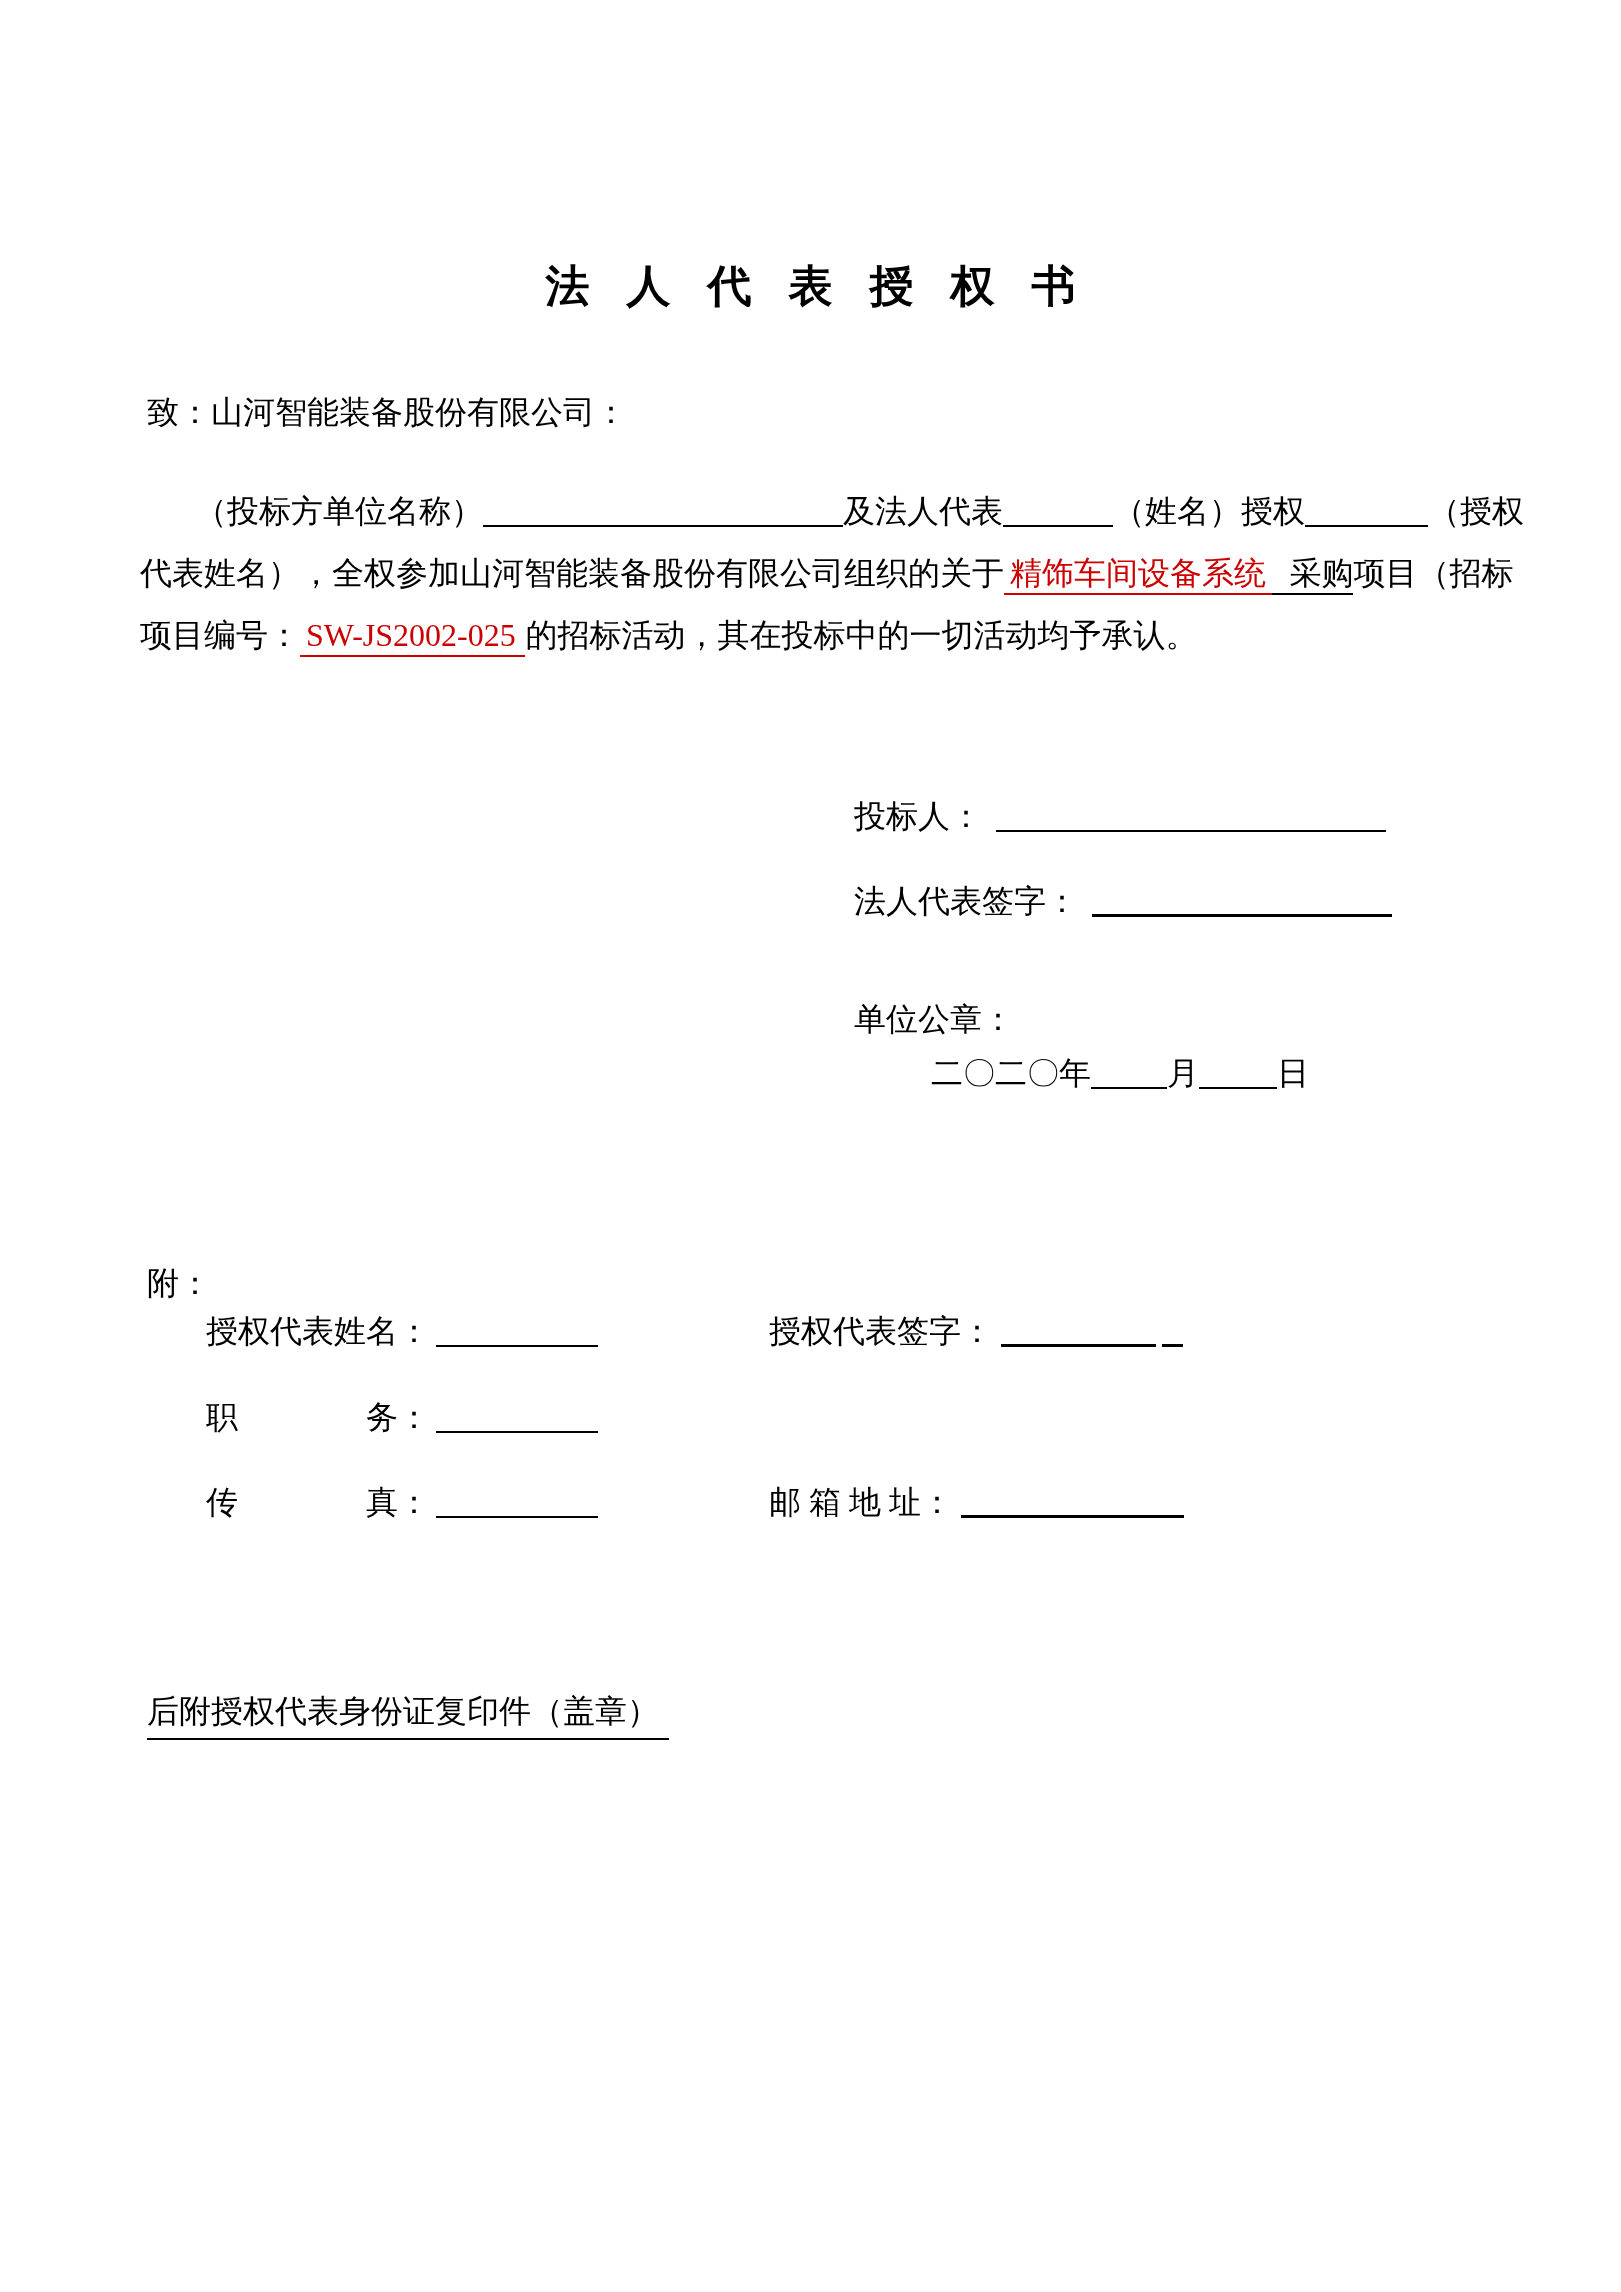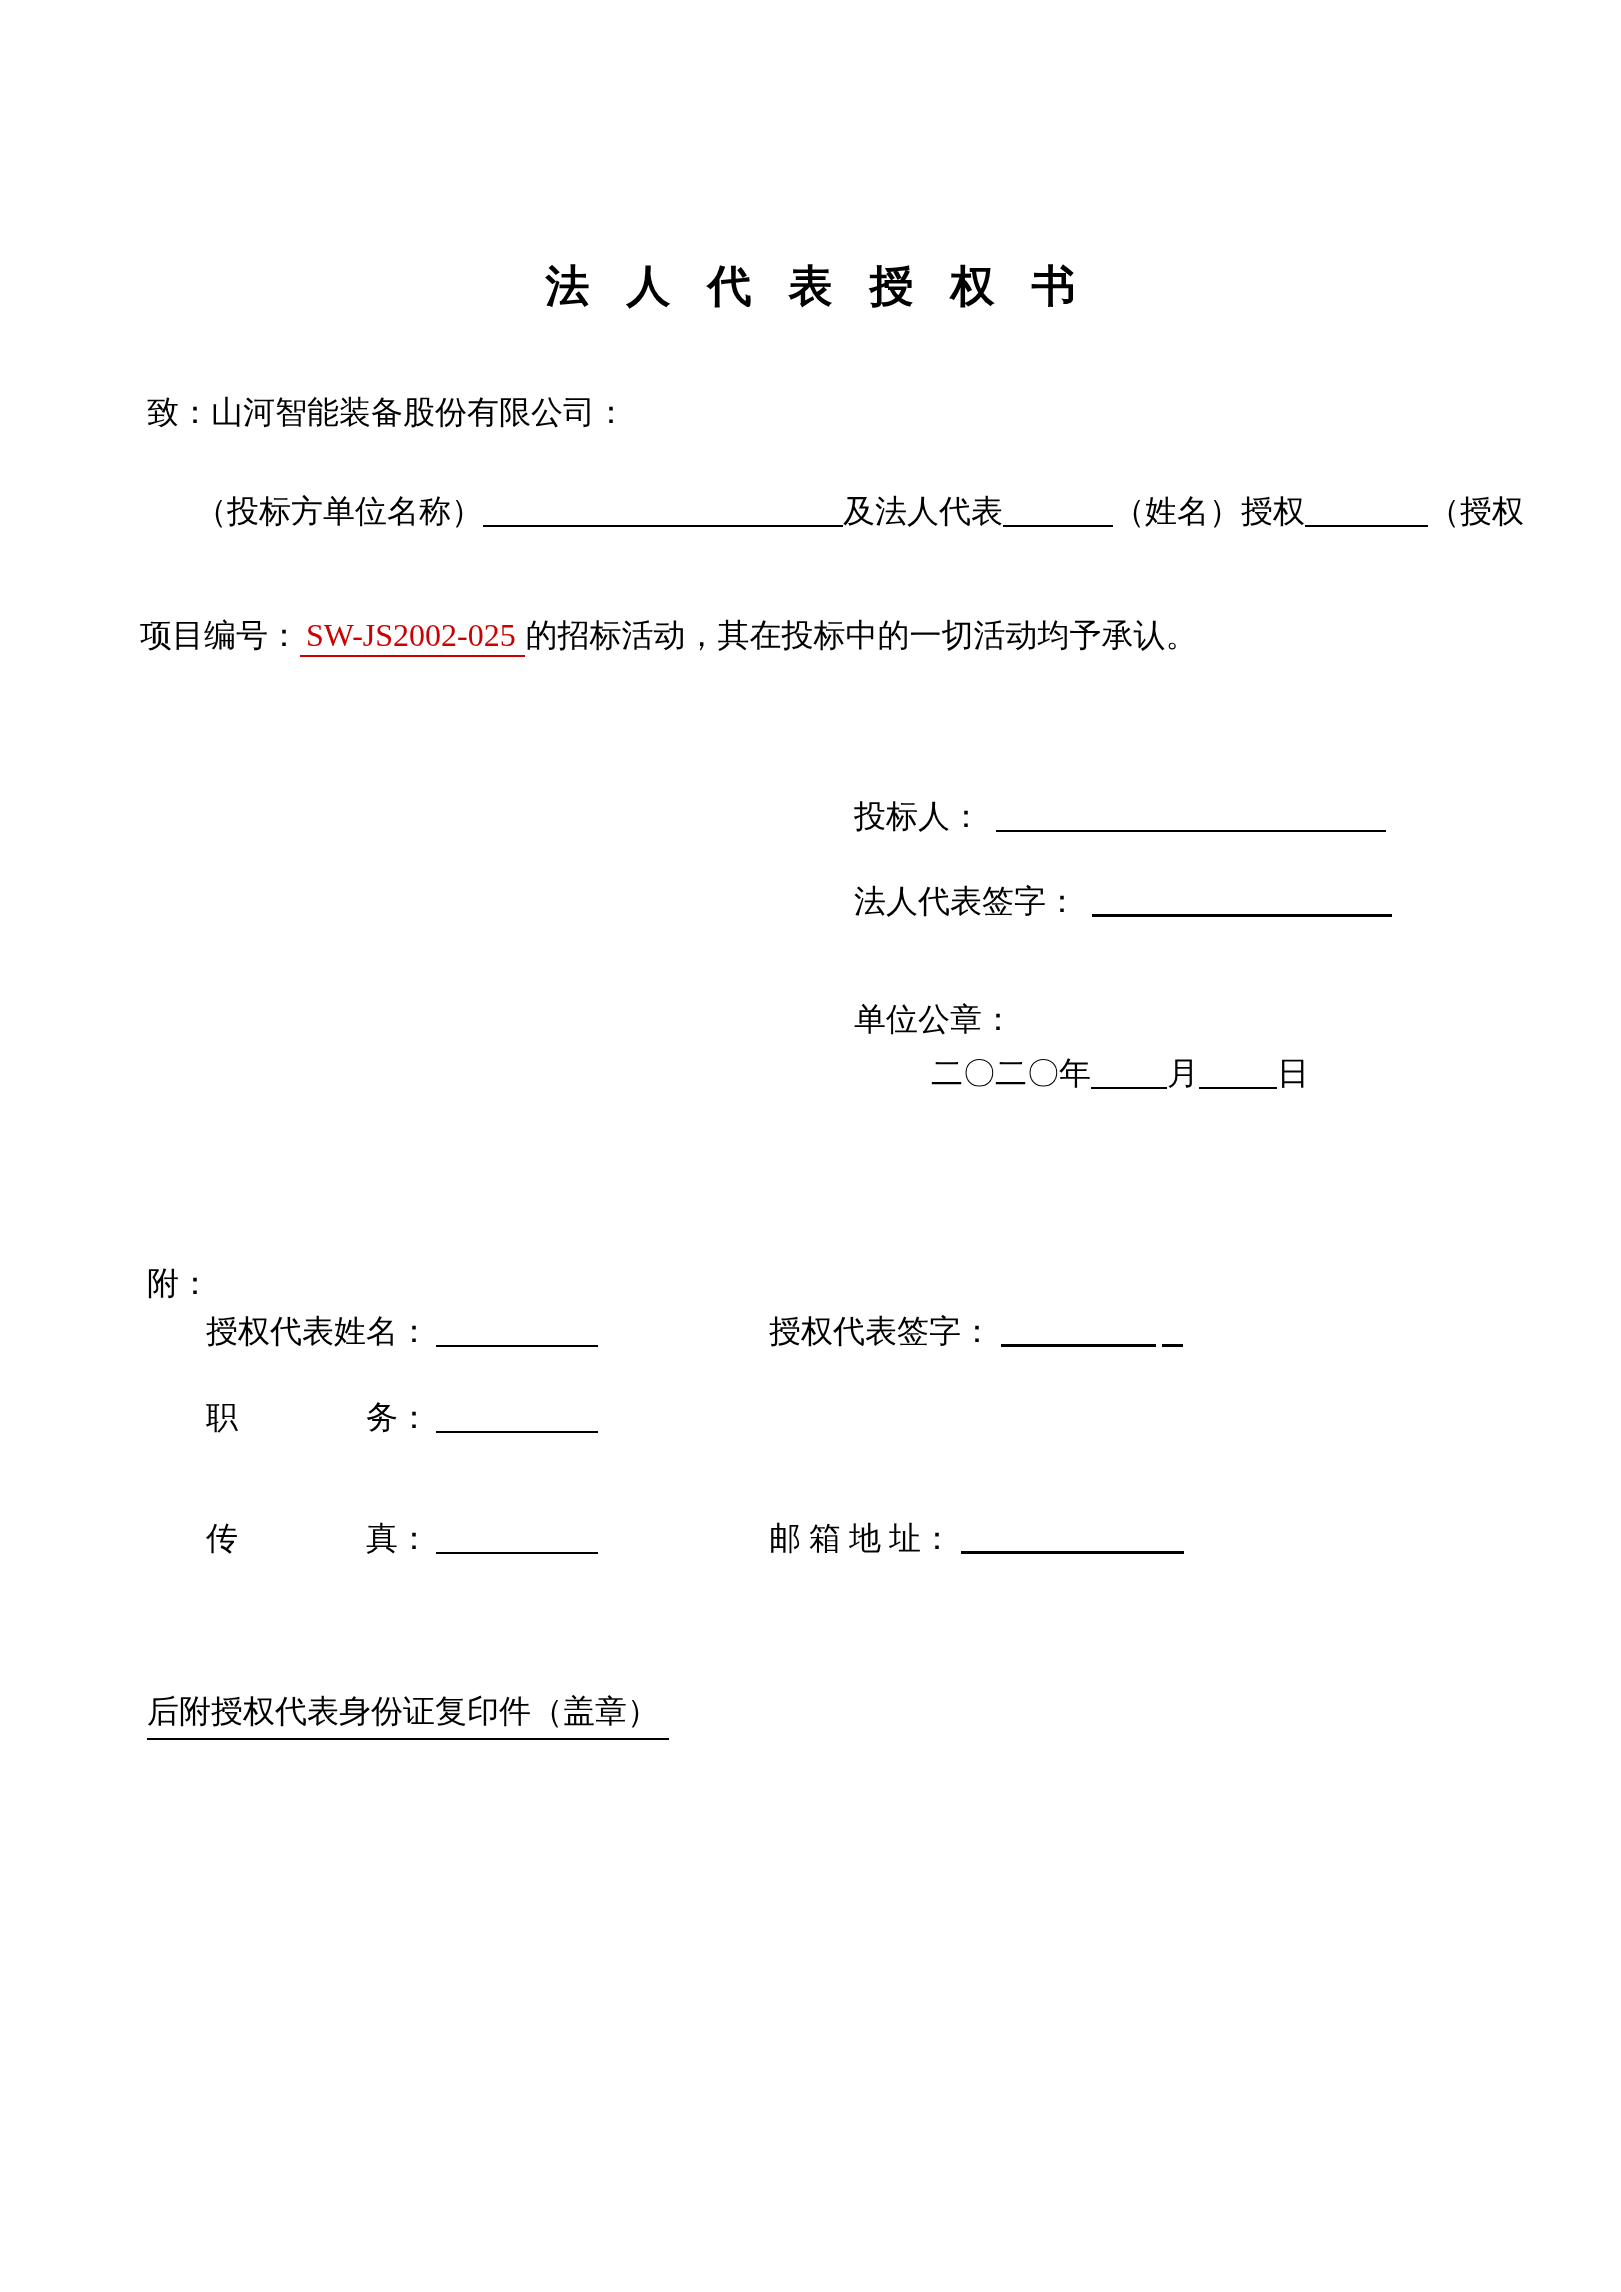--- a/index.html
+++ b/index.html
@@ -58,21 +58,21 @@
   .sig-row { left: 854px; }
   .sig-bidder { top: 795px; }
   .sig-legal  { top: 880px; }
   .sig-seal   { top: 966px; margin-top: 32px; }
   .sig-date   { top: 1052px; left: 931px; }
 
   .attach-heading { top: 1262px; left: 147px; }
   .attach-row { left: 0; width: 1621px; height: 44px; }
   .row-name { top: 1310px; }
   .row-duty { top: 1396px; }
-  .row-fax  { top: 1517px; }
+  .row-fax  { top: 1481px; }
   .attach-left  { position: absolute; left: 206px; white-space: nowrap; }
   .attach-right { position: absolute; left: 769px; white-space: nowrap; }
 
   .footer-note {
     top: 1690px; left: 147px;
     border-bottom: 2.9px solid #000;
     padding: 0 9.8px 3.9px 0;
   }
 
   .ml8 { margin-left: 7.8px; }
@@ -91,20 +91,23 @@
     <span class="indent"></span>
     <span>（投标方单位名称）</span>
     <span class="blank" style="width:316px; flex:1 1 auto;"></span>
     <span>及法人代表</span>
     <span class="blank" style="width:110px;"></span>
     <span>（姓名）授权</span>
     <span class="blank" style="width:123px;"></span>
     <span>（授权</span>
   </div>
 
+  <div class="abs para-line pl2">
+    <span>代表姓名），全权参加山河智能装备股份有限公司组织的关于</span><span class="red-ul">精饰车间设备系统</span><span class="blk-ul gap18">采购</span><span>项目（招标</span>
+  </div>
 
   <div class="abs para-line pl3">
     <span>项目编号：</span><span class="red-ul padr">SW-JS2002-025</span><span>的招标活动，其在投标中的一切活动均予承认。</span>
   </div>
 
   <div class="abs sig-row sig-bidder">
     <span>投标人：</span>
     <span class="blank ml6" style="width:390px;"></span>
   </div>
 

